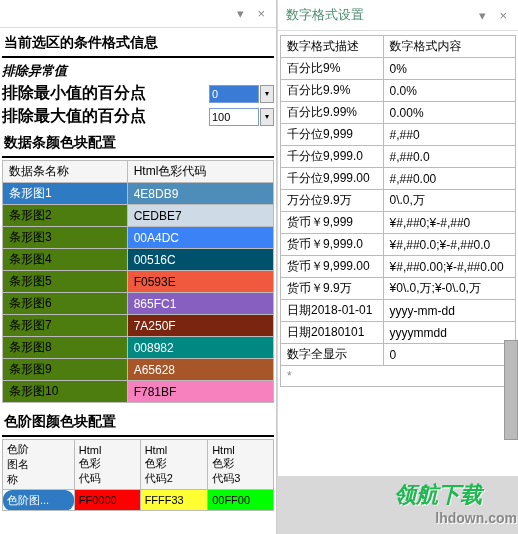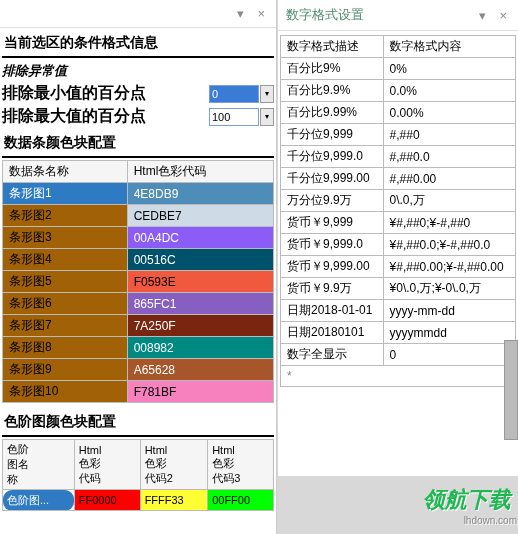--- a/index.html
+++ b/index.html
@@ -17,25 +17,25 @@
 .row { display: flex; align-items: center; padding: 1px 0; }
 .row .lbl { flex: 1; font-size: 16px; font-weight: bold; }
 .spinner { display: flex; align-items: center; }
 .spinner input { width: 50px; height: 18px; border: 1px solid #7a9fd4; background: #3a7bd5; color: #fff; font-size: 11px; padding: 0 2px; }
 .spinner input.white { background: #fff; color: #000; }
 .spinner .arrow { width: 14px; height: 18px; border: 1px solid #999; background: #e8e8e8; display: flex; align-items: center; justify-content: center; font-size: 8px; margin-left: 1px; }
 table { border-collapse: collapse; width: 100%; }
 th, td { border: 1px solid #bbb; padding: 2px 6px; text-align: left; font-size: 12px; height: 21px; }
 th { background: #f5f5f5; font-weight: normal; }
 .barname { background: #2e7bc4; color: #fff; }
-.barname-w { background: #a16207; color: #000; }
+.barname-w { background: #4d7c0f; color: #000; }
 .t2 th, .t2 td { font-size: 11px; padding: 2px 4px; }
 .t2 .sel { background: #2e7bc4; color: #fff; border-radius: 9px; }
 .watermark { position: absolute; right: 1px; bottom: 8px; font-size: 22px; font-weight: bold; font-style: italic; color: #1fb850; text-shadow: 1px 1px 0 #fff; }
-.watermark .sub { font-size: 10px; color: #888; display: block; font-style: normal; font-weight: normal; padding-left: 41px; }
+.watermark .sub { font-size: 14px; color: #888; display: block; font-style: normal; font-weight: bold; padding-left: 41px; }
 .left-content { padding: 0 2px; }
 .right-content { padding: 4px 2px; }
 .right-table th { background: #fff; }
 .scroll-thumb { position: absolute; right: 0; top: 340px; width: 14px; height: 100px; background: #bbb; border: 1px solid #999; }
 </style>
 </head>
 <body>
 
 <div class="panel panel-left">
   <div class="title-bar">
@@ -74,21 +74,21 @@
           <tr>
             <td class="barname">条形图1</td>
             <td style="background: rgb(78, 141, 185); color: rgb(255, 255, 255);">4E8DB9</td>
           </tr>
           <tr>
             <td class="barname-w">条形图2</td>
             <td style="background: rgb(206, 219, 231); color: rgb(0, 0, 0);">CEDBE7</td>
           </tr>
           <tr>
             <td class="barname-w">条形图3</td>
-            <td style="background: #8b5cf6; color: rgb(255, 255, 255);">00A4DC</td>
+            <td style="background: #3b82f6; color: rgb(255, 255, 255);">00A4DC</td>
           </tr>
           <tr>
             <td class="barname-w">条形图4</td>
             <td style="background: rgb(0, 81, 108); color: rgb(255, 255, 255);">00516C</td>
           </tr>
           <tr>
             <td class="barname-w">条形图5</td>
             <td style="background: rgb(240, 89, 62); color: rgb(0, 0, 0);">F0593E</td>
           </tr>
           <tr>

